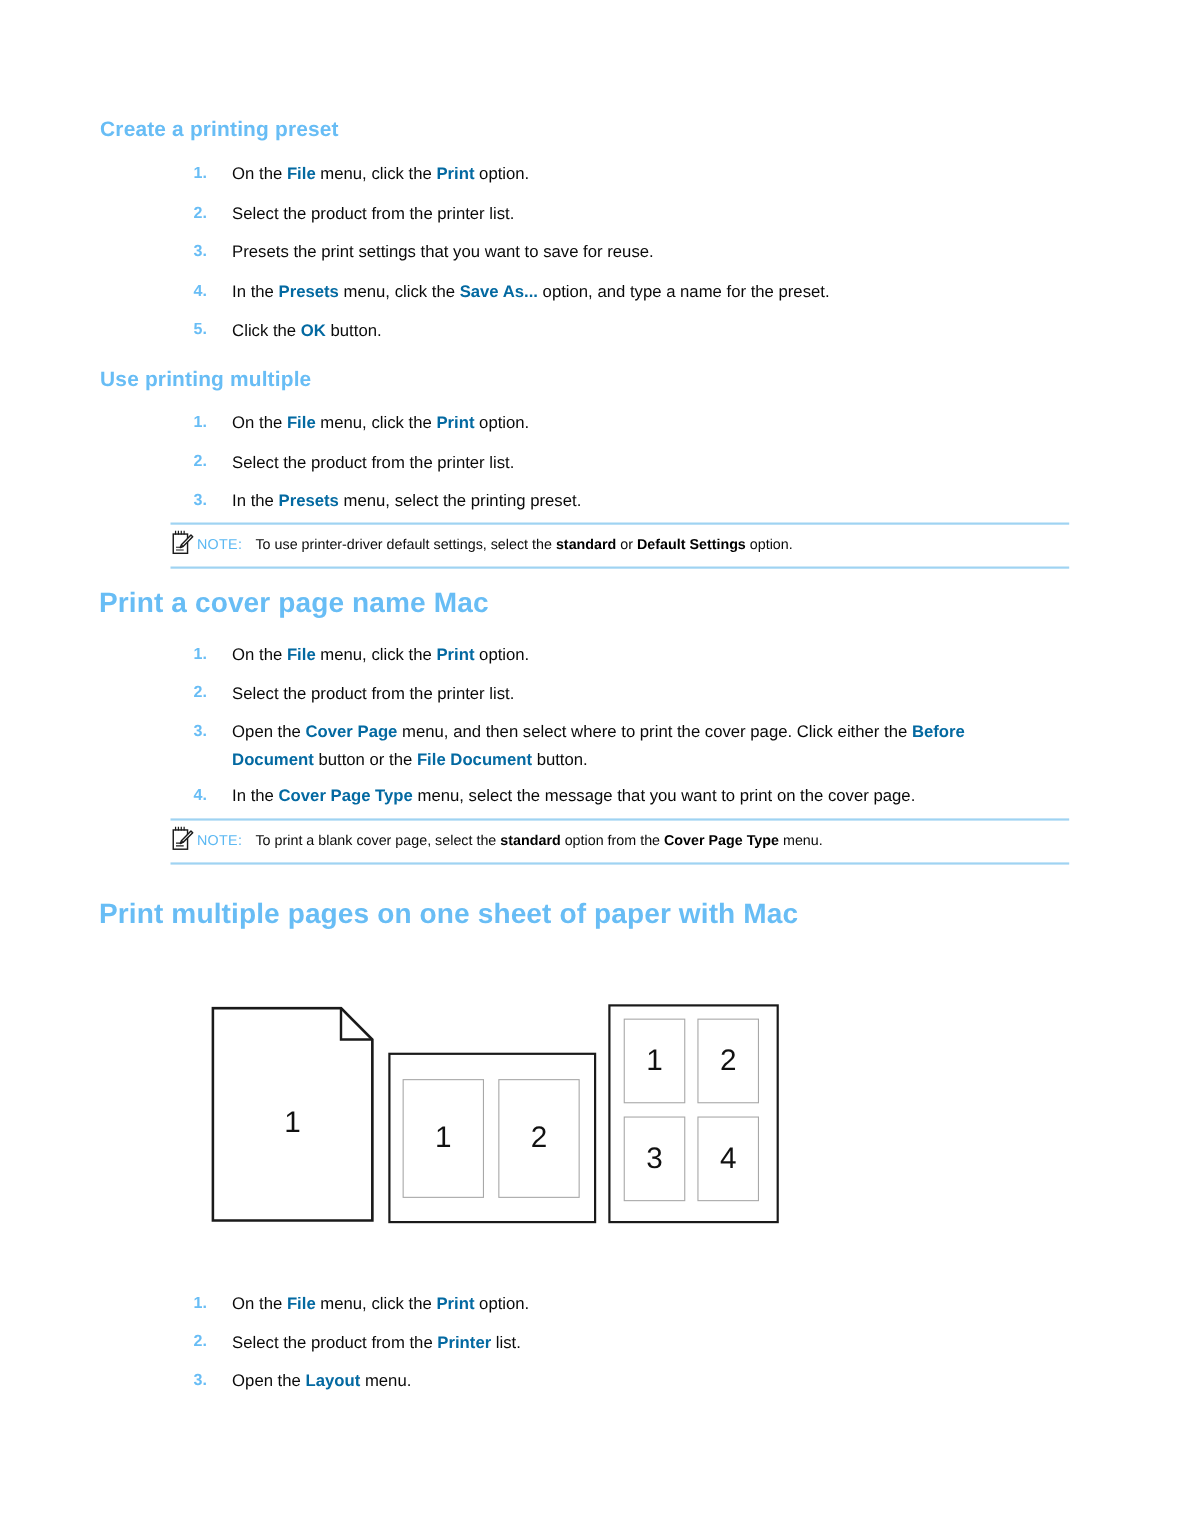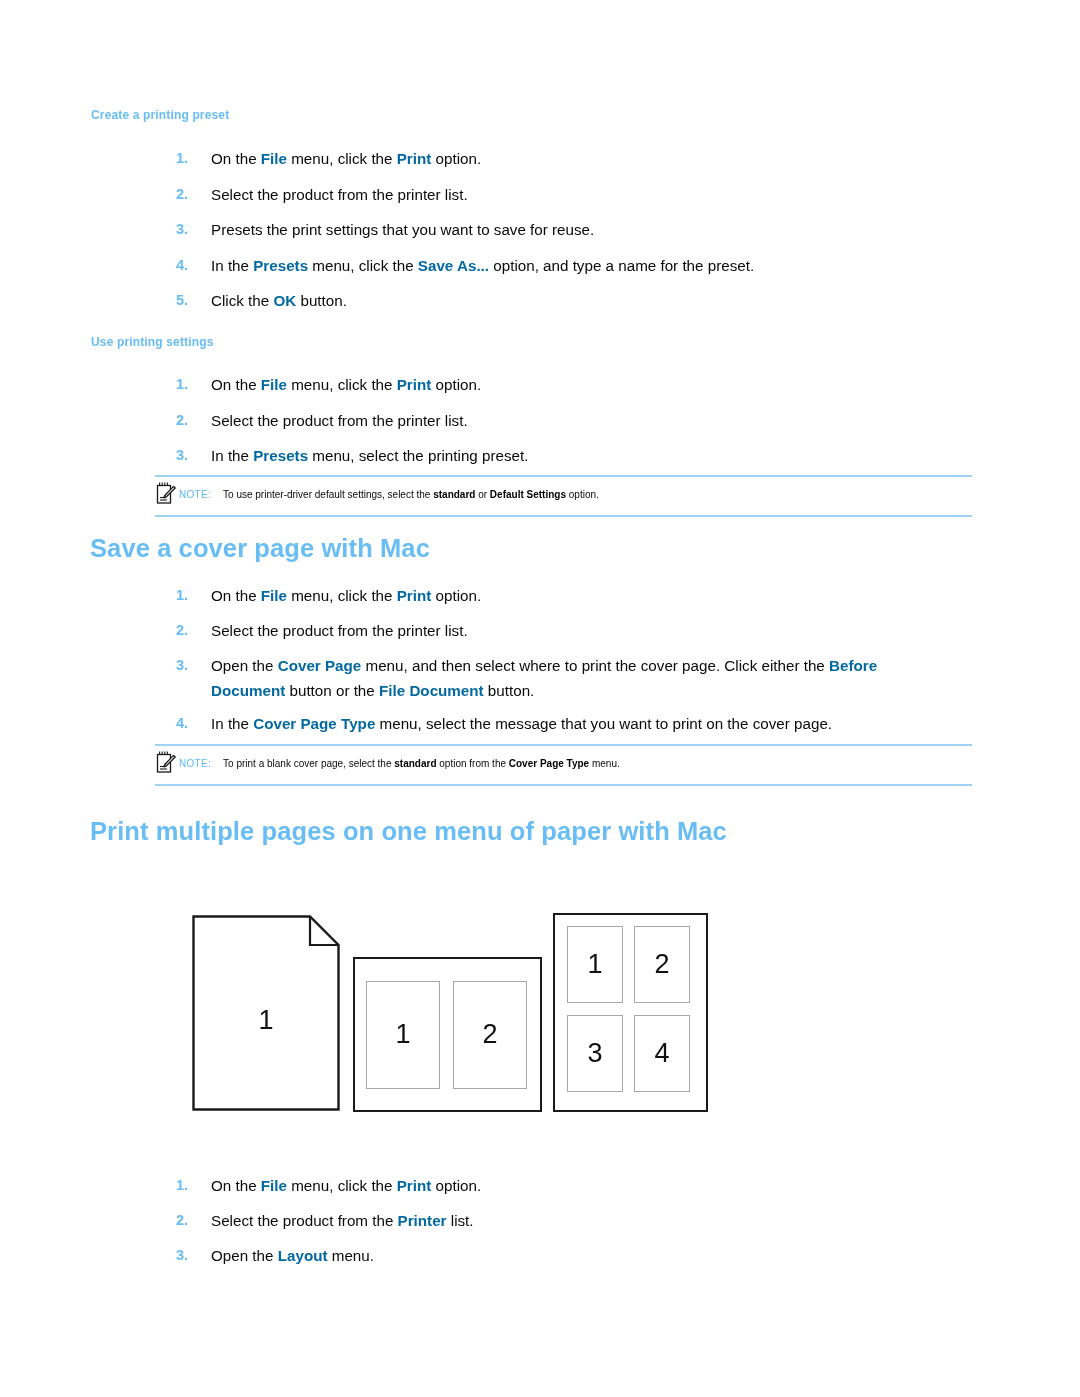--- a/index.html
+++ b/index.html
@@ -30,21 +30,21 @@
     left: 90px;
     font-size: 25.5px;
     font-weight: bold;
     color: #68bdf5;
     letter-spacing: 0.1px;
     white-space: nowrap;
   }
   .h2 {
     position: absolute;
     left: 91px;
-    font-size: 12px;
+    font-size: 19px;
     font-weight: bold;
     color: #68bdf5;
     letter-spacing: 0.15px;
     white-space: nowrap;
   }
 
   
   .step {
     position: absolute;
     left: 176px;
@@ -88,21 +88,21 @@
   .note .note-icon {
     position: absolute;
     left: 0px;
     top: 4px;
     width: 22px;
     height: 24px;
   }
   .note .note-text {
     display: block;
     margin-left: 24px;
-    font-size: 10px;
+    font-size: 13px;
     line-height: 25px;
     color: #0a0a0a;
   }
   .note .note-label {
     color: #5cb8f2;
     font-weight: normal;
     letter-spacing: 0.3px;
   }
   .note .note-gap { display: inline-block; width: 12px; }
   .note b { font-weight: bold; color: #000; }
@@ -234,21 +234,21 @@
   </div>
   <div class="step" style="top:253px;">
     <span class="num">4.</span>
     <span class="body">In the <b>Presets</b> menu, click the <b>Save As...</b> option, and type a name for the preset.</span>
   </div>
   <div class="step" style="top:288px;">
     <span class="num">5.</span>
     <span class="body">Click the <b>OK</b> button.</span>
   </div>
 
-  <div class="h2" style="top:335px;">Use printing settings</div>
+  <div class="h2" style="top:335px;">Use printing multiple</div>
 
   <div class="step" style="top:372px;">
     <span class="num">1.</span>
     <span class="body">On the <b>File</b> menu, click the <b>Print</b> option.</span>
   </div>
   <div class="step" style="top:408px;">
     <span class="num">2.</span>
     <span class="body">Select the product from the printer list.</span>
   </div>
   <div class="step" style="top:443px;">
@@ -270,21 +270,21 @@
           <line x1="5" y1="19" x2="12" y2="19" stroke="#1a1a1a" stroke-width="1.1"></line>
           <path d="M18.6 5.4 L20.2 7.0 L11.4 15.8 L8.9 16.8 L9.9 14.3 Z" fill="#ffffff" stroke="#1a1a1a" stroke-width="1.3" stroke-linejoin="round"></path>
           <line x1="9.9" y1="14.3" x2="11.4" y2="15.8" stroke="#1a1a1a" stroke-width="1"></line>
         </svg>
       </span>
       <span class="note-text"><span class="note-label">NOTE:</span><span class="note-gap"></span><span>To use printer-driver default settings, select the <b>standard </b>or <b>Default Settings</b> option.</span></span>
     </div>
     <div class="rule"></div>
   </div>
 
-  <div class="h1" style="top:534px;">Save a cover page with Mac</div>
+  <div class="h1" style="top:534px;">Print a cover page name Mac</div>
 
   <div class="step" style="top:583px;">
     <span class="num">1.</span>
     <span class="body">On the <b>File</b> menu, click the <b>Print</b> option.</span>
   </div>
   <div class="step" style="top:618px;">
     <span class="num">2.</span>
     <span class="body">Select the product from the printer list.</span>
   </div>
   <div class="step" style="top:653px; width:760px;">
@@ -310,21 +310,21 @@
           <line x1="5" y1="19" x2="12" y2="19" stroke="#1a1a1a" stroke-width="1.1"></line>
           <path d="M18.6 5.4 L20.2 7.0 L11.4 15.8 L8.9 16.8 L9.9 14.3 Z" fill="#ffffff" stroke="#1a1a1a" stroke-width="1.3" stroke-linejoin="round"></path>
           <line x1="9.9" y1="14.3" x2="11.4" y2="15.8" stroke="#1a1a1a" stroke-width="1"></line>
         </svg>
       </span>
       <span class="note-text"><span class="note-label">NOTE:</span><span class="note-gap"></span><span>To print a blank cover page, select the <b>standard </b>option from the <b>Cover Page Type</b> menu.</span></span>
     </div>
     <div class="rule"></div>
   </div>
 
-  <div class="h1" style="top:817px;">Print multiple pages on one menu of paper with Mac</div>
+  <div class="h1" style="top:817px;">Print multiple pages on one sheet of paper with Mac</div>
 
   <div class="diagram">
 
     <div class="sheet" id="sheet-single">
       <svg width="148" height="196" viewBox="0 0 148 196" xmlns="http://www.w3.org/2000/svg">
         <path d="M1.5 1.5 L118 1.5 L146.5 30 L146.5 194.5 L1.5 194.5 Z" fill="#ffffff" stroke="#1a1a1a" stroke-width="2.4" stroke-linejoin="miter"></path>
         <path d="M118 1.5 L118 30 L146.5 30" fill="none" stroke="#1a1a1a" stroke-width="2.2"></path>
       </svg>
       <span class="sheet-num">1</span>
     </div>

